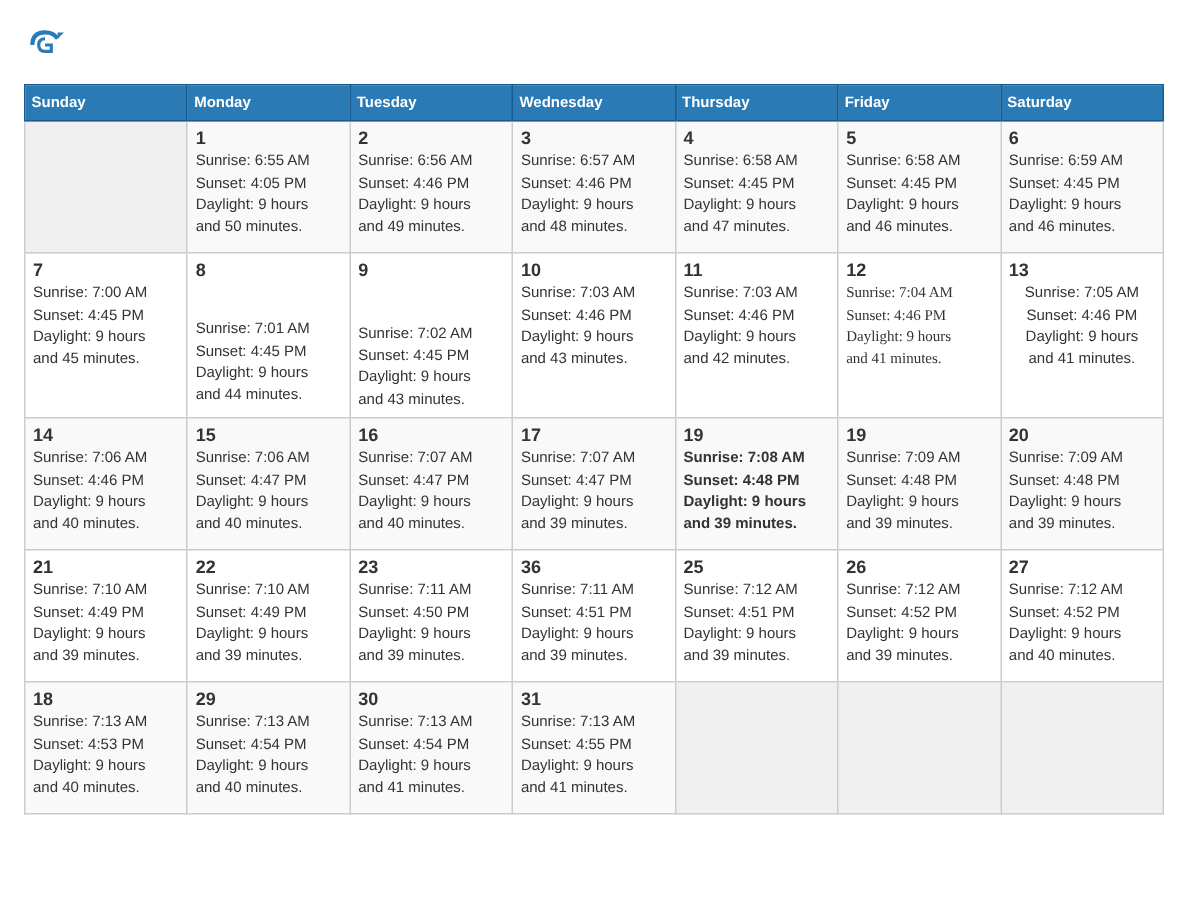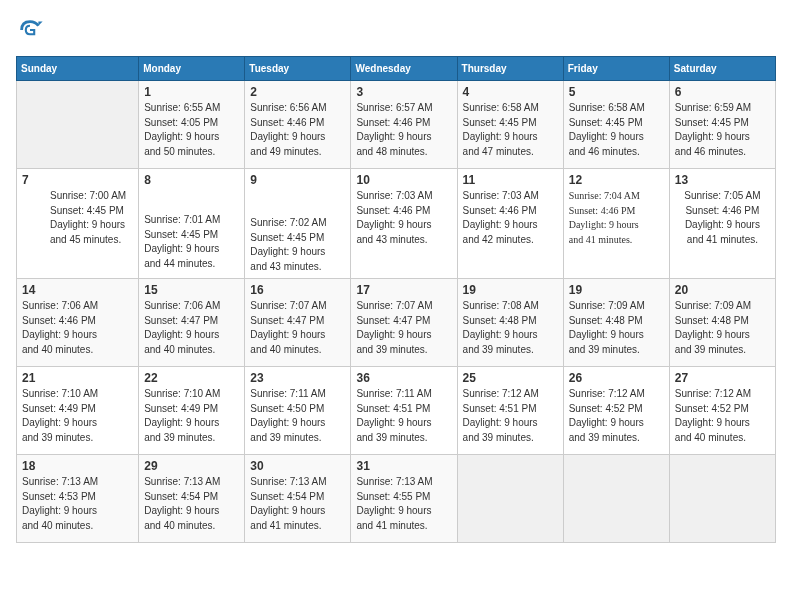--- a/index.html
+++ b/index.html
@@ -170,21 +170,21 @@
           <span class="day-number">6</span>
           <div class="day-info" style="white-space: pre-line;">Sunrise: 6:59 AM
 Sunset: 4:45 PM
 Daylight: 9 hours
 and 46 minutes.</div>
         </td>
       </tr>
       <tr>
         <td>
           <span class="day-number">7</span>
-          <div class="day-info" style="white-space: pre-line; margin-left: 28px;">Sunrise: 7:00 AM
+          <div class="day-info" style="white-space: pre-line;">Sunrise: 7:00 AM
 Sunset: 4:45 PM
 Daylight: 9 hours
 and 45 minutes.</div>
         </td>
         <td>
           <span class="day-number">8</span>
           <div class="day-info" style="white-space: pre-line; margin-top: 26px;">Sunrise: 7:01 AM
 Sunset: 4:45 PM
 Daylight: 9 hours
 and 44 minutes.</div>
@@ -249,21 +249,21 @@
         </td>
         <td>
           <span class="day-number">17</span>
           <div class="day-info" style="white-space: pre-line;">Sunrise: 7:07 AM
 Sunset: 4:47 PM
 Daylight: 9 hours
 and 39 minutes.</div>
         </td>
         <td>
           <span class="day-number">19</span>
-          <div class="day-info" style="white-space: pre-line;">Sunrise: 7:08 AM
+          <div class="day-info" style="white-space: pre-line; font-weight: bold;">Sunrise: 7:08 AM
 Sunset: 4:48 PM
 Daylight: 9 hours
 and 39 minutes.</div>
         </td>
         <td>
           <span class="day-number">19</span>
           <div class="day-info" style="white-space: pre-line;">Sunrise: 7:09 AM
 Sunset: 4:48 PM
 Daylight: 9 hours
 and 39 minutes.</div>

